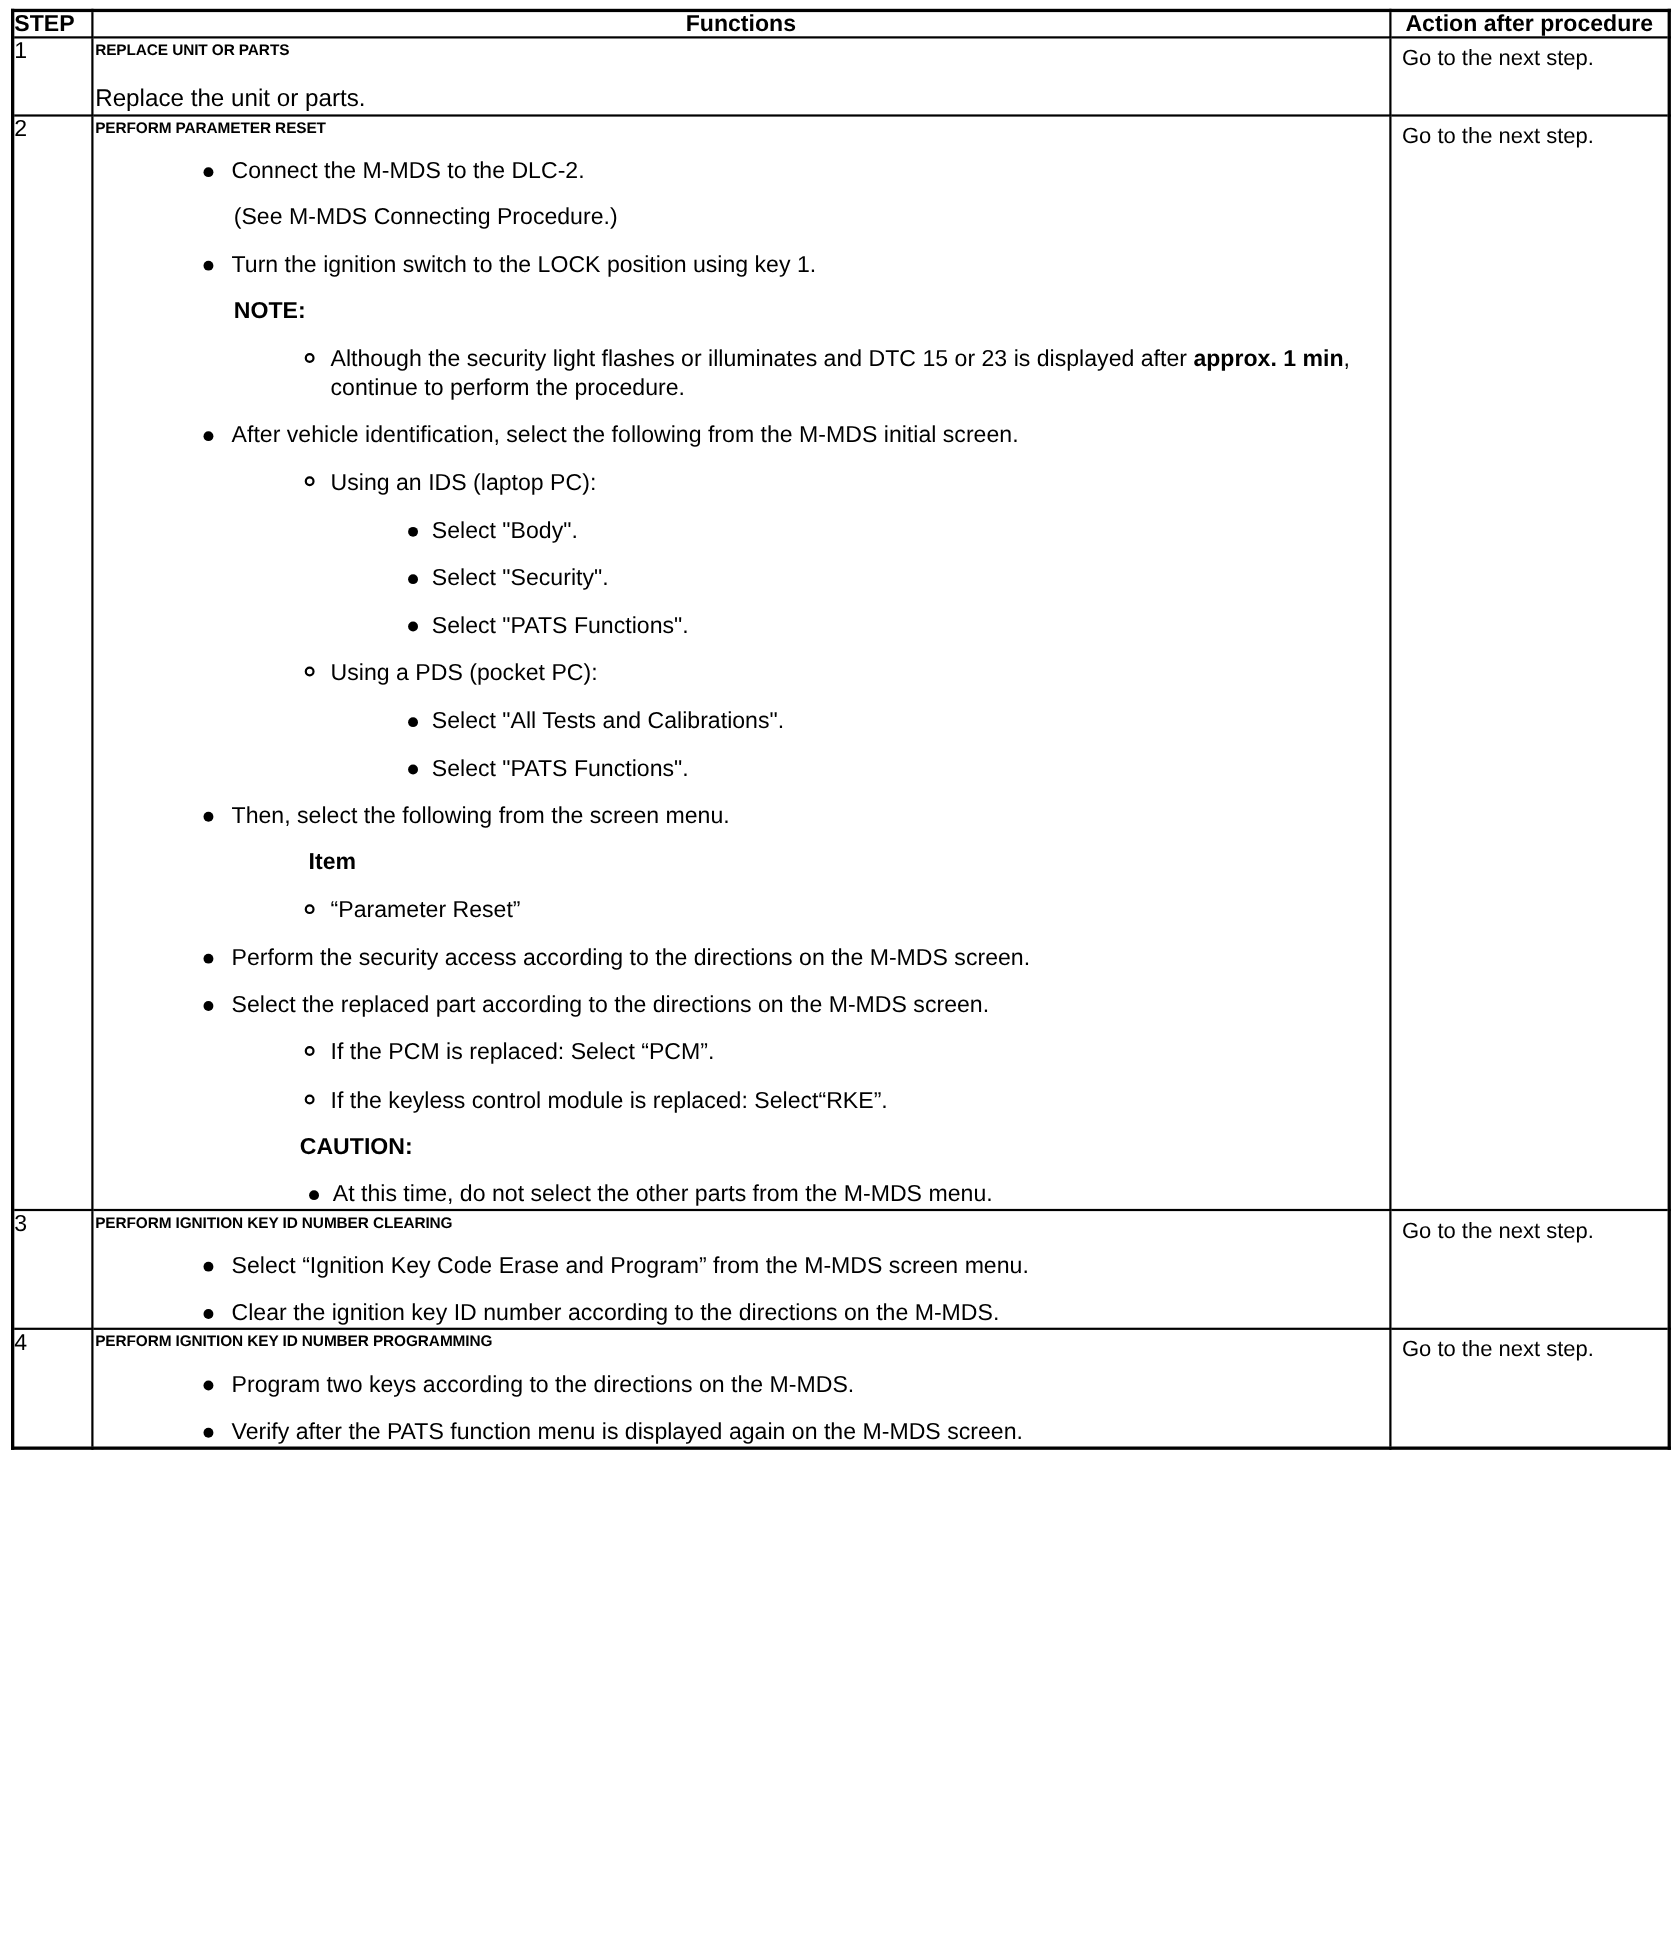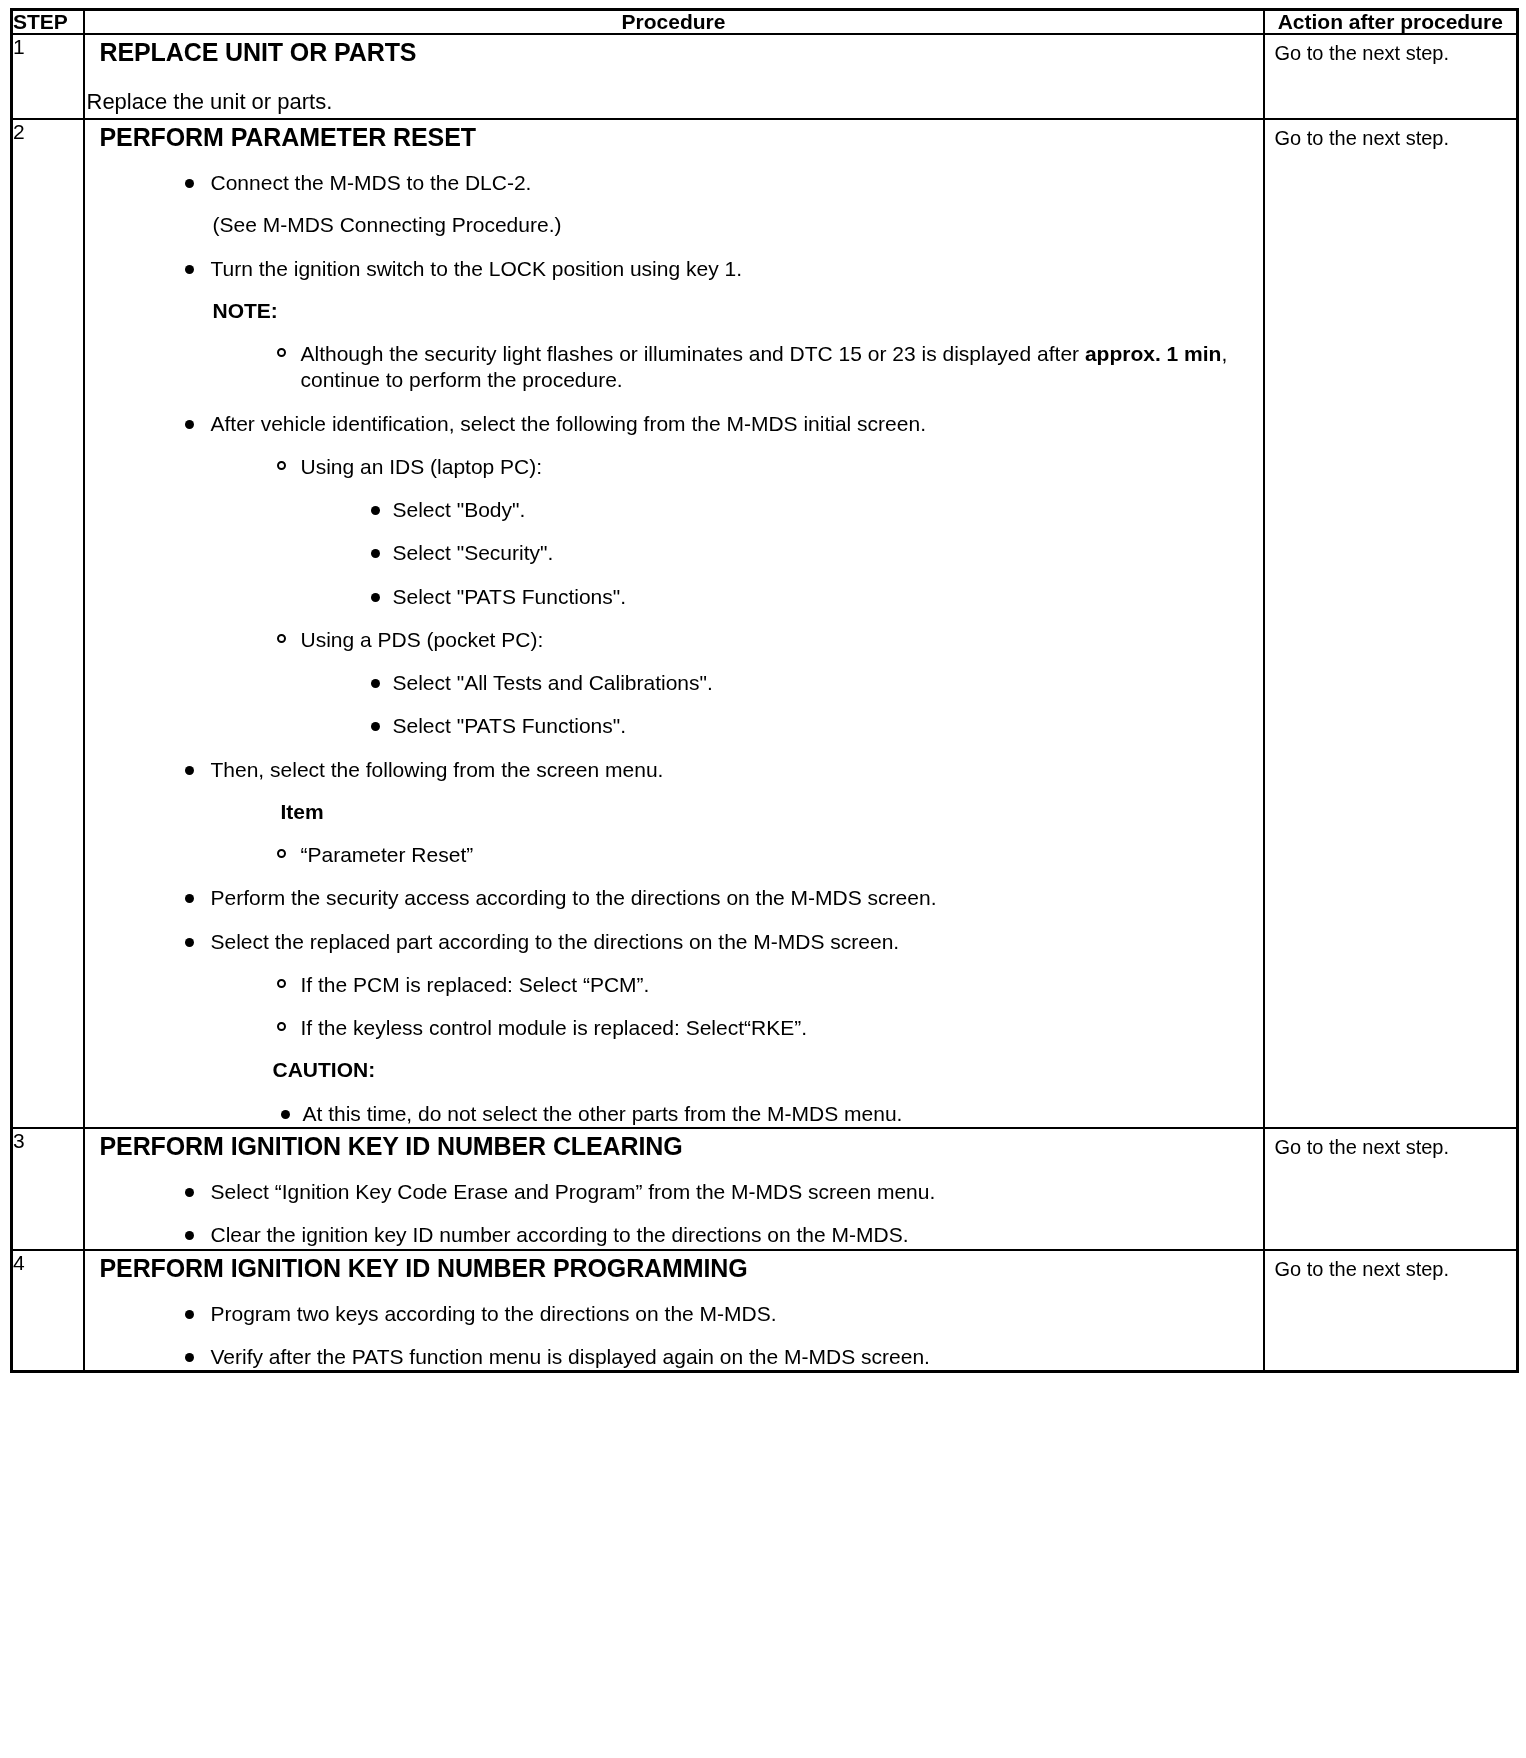--- a/index.html
+++ b/index.html
@@ -63,24 +63,24 @@
     height: 100%;
     box-sizing: border-box;
   }
   td.proc {
     padding: 7px 8px 10px 8px;
     font-size: 21px;
     line-height: 1.25;
   }
   .title {
     font-weight: bold;
-    font-size: 25px;
+    font-size: 14px;
     letter-spacing: -0.1px;
     margin: 2px 0 0 0;
-    padding-left: 15px;
+    padding-left: 2px;
   }
   .plain {
     margin: 20px 0 2px 0;
     padding-left: 2px;
     font-size: 22px;
   }
   ul.lvl1, ul.lvl2, ul.lvl3 {
     list-style: none;
     margin: 0;
     padding: 0;
@@ -163,21 +163,21 @@
 <div class="page">
   <table class="proc">
     <colgroup>
       <col class="c-step">
       <col class="c-proc">
       <col class="c-act">
     </colgroup>
     <thead>
       <tr>
         <th class="th-step">STEP</th>
-        <th class="th-proc">Procedure</th>
+        <th class="th-proc">Functions</th>
         <th class="th-act">Action after procedure</th>
       </tr>
     </thead>
     <tbody>
 
       <tr>
         <td class="step-num">1</td>
         <td class="proc">
           <div class="title">REPLACE UNIT OR PARTS</div>
           <div class="plain">Replace the unit or parts.</div>

